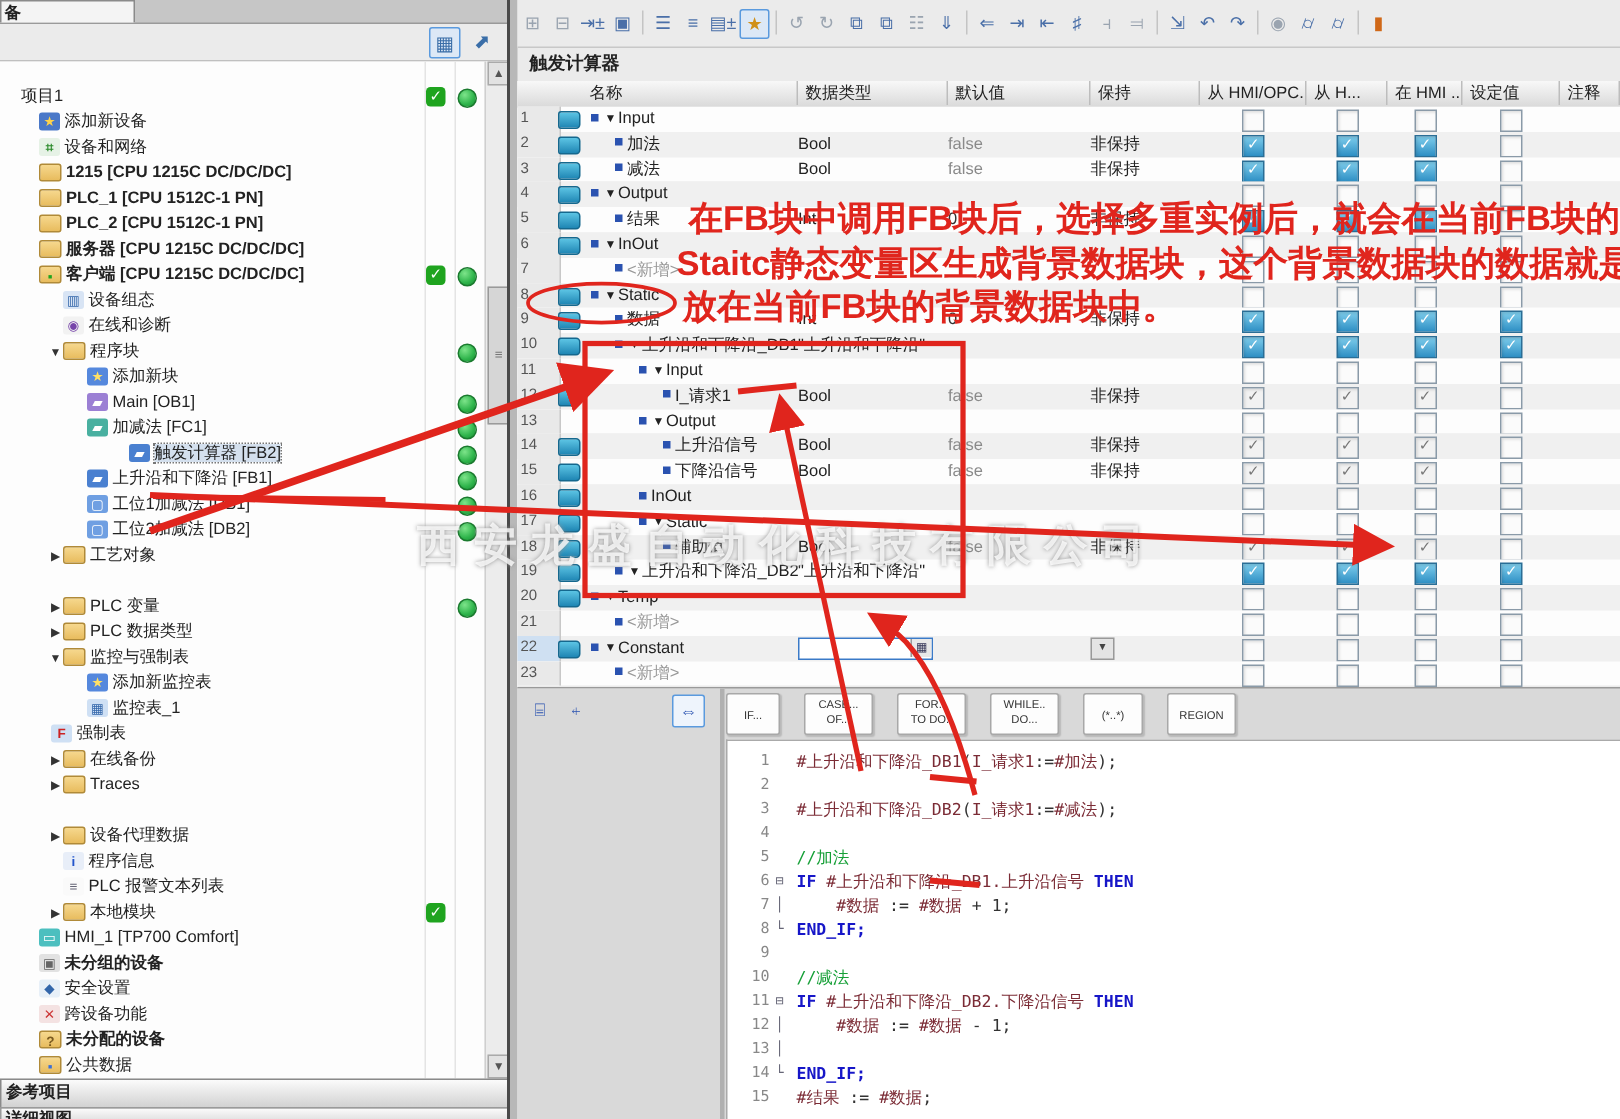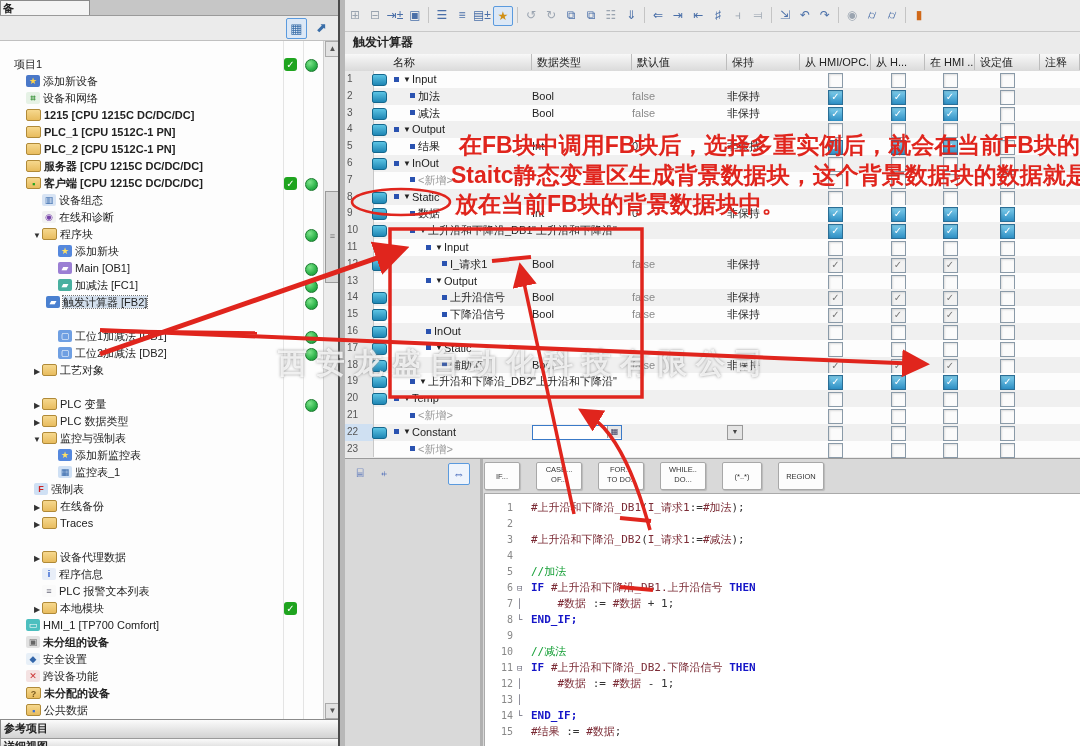--- a/index.html
+++ b/index.html
@@ -113,21 +113,22 @@
         <div class="trow bold" style="top: 83px; padding-left: 16px;"><span class="tarrow"></span><span class="ic fold"></span><span class="lbl-wrap"><span class="lbl">PLC_1 [CPU 1512C-1 PN]</span></span></div>
         <div class="trow bold" style="top: 100px; padding-left: 16px;"><span class="tarrow"></span><span class="ic fold"></span><span class="lbl-wrap"><span class="lbl">PLC_2 [CPU 1512C-1 PN]</span></span></div>
         <div class="trow bold" style="top: 117px; padding-left: 16px;"><span class="tarrow"></span><span class="ic fold"></span><span class="lbl-wrap"><span class="lbl">服务器 [CPU 1215C DC/DC/DC]</span></span></div>
         <div class="trow bold" style="top: 134px; padding-left: 16px;"><span class="tarrow"></span><span class="ic fold" style="color: rgb(31, 164, 31);">▪</span><span class="lbl-wrap"><span class="lbl">客户端 [CPU 1215C DC/DC/DC]</span></span><span class="st-check">✓</span><span class="st-dot"></span></div>
         <div class="trow" style="top: 151px; padding-left: 32px;"><span class="tarrow"></span><span class="ic" style="background: rgb(216, 228, 244); color: rgb(51, 102, 170);">▥</span><span class="lbl-wrap"><span class="lbl">设备组态</span></span></div>
         <div class="trow" style="top: 168px; padding-left: 32px;"><span class="tarrow"></span><span class="ic" style="background: rgb(242, 242, 242); color: rgb(119, 68, 170);">◉</span><span class="lbl-wrap"><span class="lbl">在线和诊断</span></span></div>
         <div class="trow" style="top: 185px; padding-left: 32px;"><span class="tarrow">▼</span><span class="ic fold"></span><span class="lbl-wrap"><span class="lbl">程序块</span></span><span class="st-dot"></span></div>
         <div class="trow" style="top: 202px; padding-left: 48px;"><span class="tarrow"></span><span class="ic" style="background: rgb(85, 136, 221); color: rgb(255, 224, 102);">★</span><span class="lbl-wrap"><span class="lbl">添加新块</span></span></div>
         <div class="trow" style="top: 219px; padding-left: 48px;"><span class="tarrow"></span><span class="ic" style="background: rgb(155, 127, 212); color: rgb(255, 255, 255);">▰</span><span class="lbl-wrap"><span class="lbl">Main [OB1]</span></span><span class="st-dot"></span></div>
         <div class="trow" style="top: 236px; padding-left: 48px;"><span class="tarrow"></span><span class="ic" style="background: rgb(73, 176, 160); color: rgb(255, 255, 255);">▰</span><span class="lbl-wrap"><span class="lbl">加减法 [FC1]</span></span><span class="st-dot"></span></div>
-        <div class="trow sel" style="top: 253px; padding-left: 36px;"><span class="tarrow"></span><span class="ic" style="background: rgb(74, 128, 208); color: rgb(255, 255, 255);">▰</span><span class="lbl-wrap"><span class="lbl">触发计算器 [FB2]</span></span><span class="st-dot"></span></div>
+        <div class="trow sel" style="top: 253px; padding-left: 76px;"><span class="tarrow"></span><span class="ic" style="background: rgb(74, 128, 208); color: rgb(255, 255, 255);">▰</span><span class="lbl-wrap"><span class="lbl">触发计算器 [FB2]</span></span><span class="st-dot"></span></div>
+        <div class="trow" style="top: 270px; padding-left: 48px;"><span class="tarrow"></span><span class="ic" style="background: rgb(74, 128, 208); color: rgb(255, 255, 255);">▰</span><span class="lbl-wrap"><span class="lbl">上升沿和下降沿 [FB1]</span></span><span class="st-dot"></span></div>
         <div class="trow" style="top: 287px; padding-left: 48px;"><span class="tarrow"></span><span class="ic" style="background: rgb(111, 159, 226); color: rgb(255, 255, 255);">▢</span><span class="lbl-wrap"><span class="lbl">工位1加减法 [DB1]</span></span><span class="st-dot"></span></div>
         <div class="trow" style="top: 304px; padding-left: 48px;"><span class="tarrow"></span><span class="ic" style="background: rgb(111, 159, 226); color: rgb(255, 255, 255);">▢</span><span class="lbl-wrap"><span class="lbl">工位2加减法 [DB2]</span></span><span class="st-dot"></span></div>
         <div class="trow" style="top: 321px; padding-left: 32px;"><span class="tarrow">▶</span><span class="ic fold"></span><span class="lbl-wrap"><span class="lbl">工艺对象</span></span></div>
         <div class="trow" style="top: 355px; padding-left: 32px;"><span class="tarrow">▶</span><span class="ic fold"></span><span class="lbl-wrap"><span class="lbl">PLC 变量</span></span><span class="st-dot"></span></div>
         <div class="trow" style="top: 389px; padding-left: 32px;"><span class="tarrow">▼</span><span class="ic fold"></span><span class="lbl-wrap"><span class="lbl">监控与强制表</span></span></div>
         <div class="trow" style="top: 372px; padding-left: 32px;"><span class="tarrow">▶</span><span class="ic fold"></span><span class="lbl-wrap"><span class="lbl">PLC 数据类型</span></span></div>
         <div class="trow" style="top: 406px; padding-left: 48px;"><span class="tarrow"></span><span class="ic" style="background: rgb(85, 136, 221); color: rgb(255, 224, 102);">★</span><span class="lbl-wrap"><span class="lbl">添加新监控表</span></span></div>
         <div class="trow" style="top: 423px; padding-left: 48px;"><span class="tarrow"></span><span class="ic" style="background: rgb(207, 224, 244); color: rgb(51, 102, 170);">▦</span><span class="lbl-wrap"><span class="lbl">监控表_1</span></span></div>
         <div class="trow" style="top: 440px; padding-left: 24px;"><span class="tarrow"></span><span class="ic" style="background: rgb(207, 224, 244); color: rgb(204, 34, 34);">F</span><span class="lbl-wrap"><span class="lbl">强制表</span></span></div>
         <div class="trow" style="top: 457px; padding-left: 32px;"><span class="tarrow">▶</span><span class="ic fold"></span><span class="lbl-wrap"><span class="lbl">在线备份</span></span></div>

